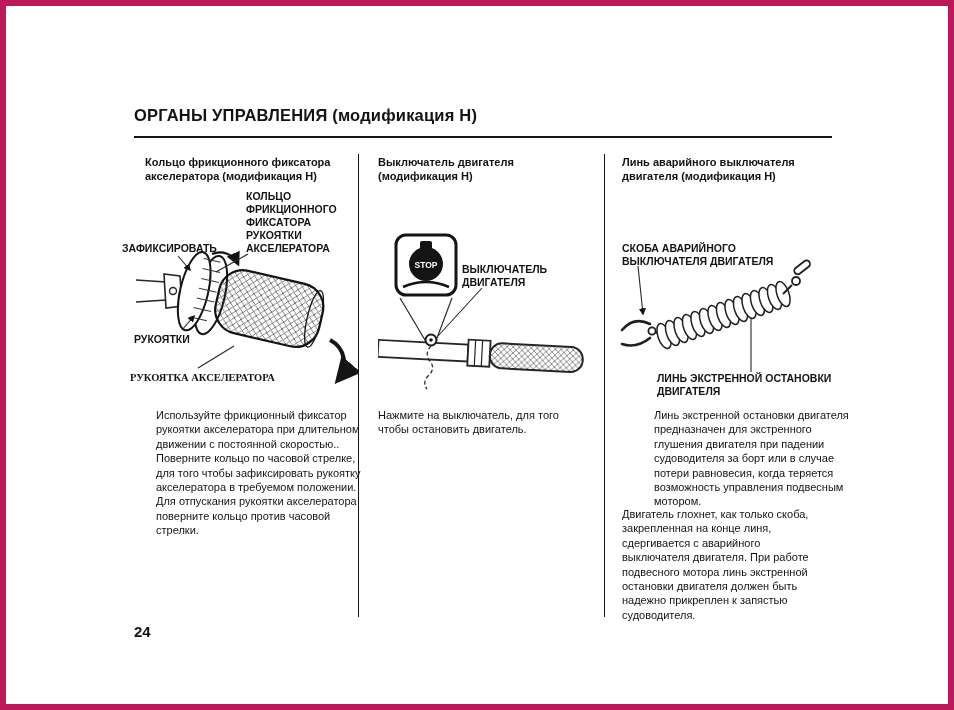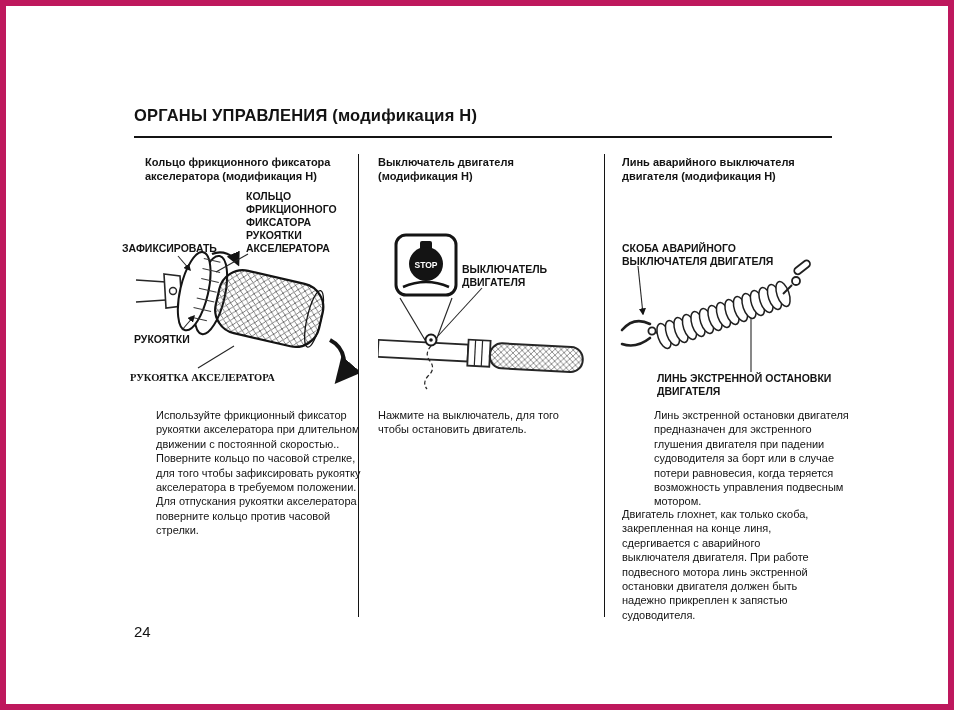--- a/index.html
+++ b/index.html
@@ -11,21 +11,21 @@
   .title-rule { position:absolute; left:128px; top:130px; width:698px; height:2px; background:#141414; }
 
   .vdiv { position:absolute; top:148px; width:1px; height:463px; background:#141414; }
   .vdiv-1 { left:352px; } .vdiv-2 { left:598px; }
 
   .col-heading { position:absolute; font-size:11px; font-weight:bold; line-height:13.5px; }
   .label { position:absolute; font-size:10.5px; font-weight:bold; line-height:13px; }
   .body-text { position:absolute; font-size:11px; line-height:14.4px; }
   .illus { position:absolute; }
   .stop-icon { position:absolute; left:388px; top:227px; width:68px; height:64px; }
-  .page-number { position:absolute; left:128px; top:617px; font-size:15px; }
+  .page-number { position:absolute; left:128px; top:617px; font-size:15px;font-weight:bold; }
 
   
   .c1-heading { left:139px; top:150px; width:205px; }
   .c1-ring-label { left:240px; top:184px; width:100px; }
   .c1-lock-label { left:116px; top:236px; width:110px; }
   .c1-release-label { left:128px; top:327px; width:110px; }
   .c1-grip-label { left:124px; top:365px; width:210px;font-family:Liberation Serif, serif; }
   .c1-body { left:128px; top:402px; width:215px;margin-left:22px; }
 
   

